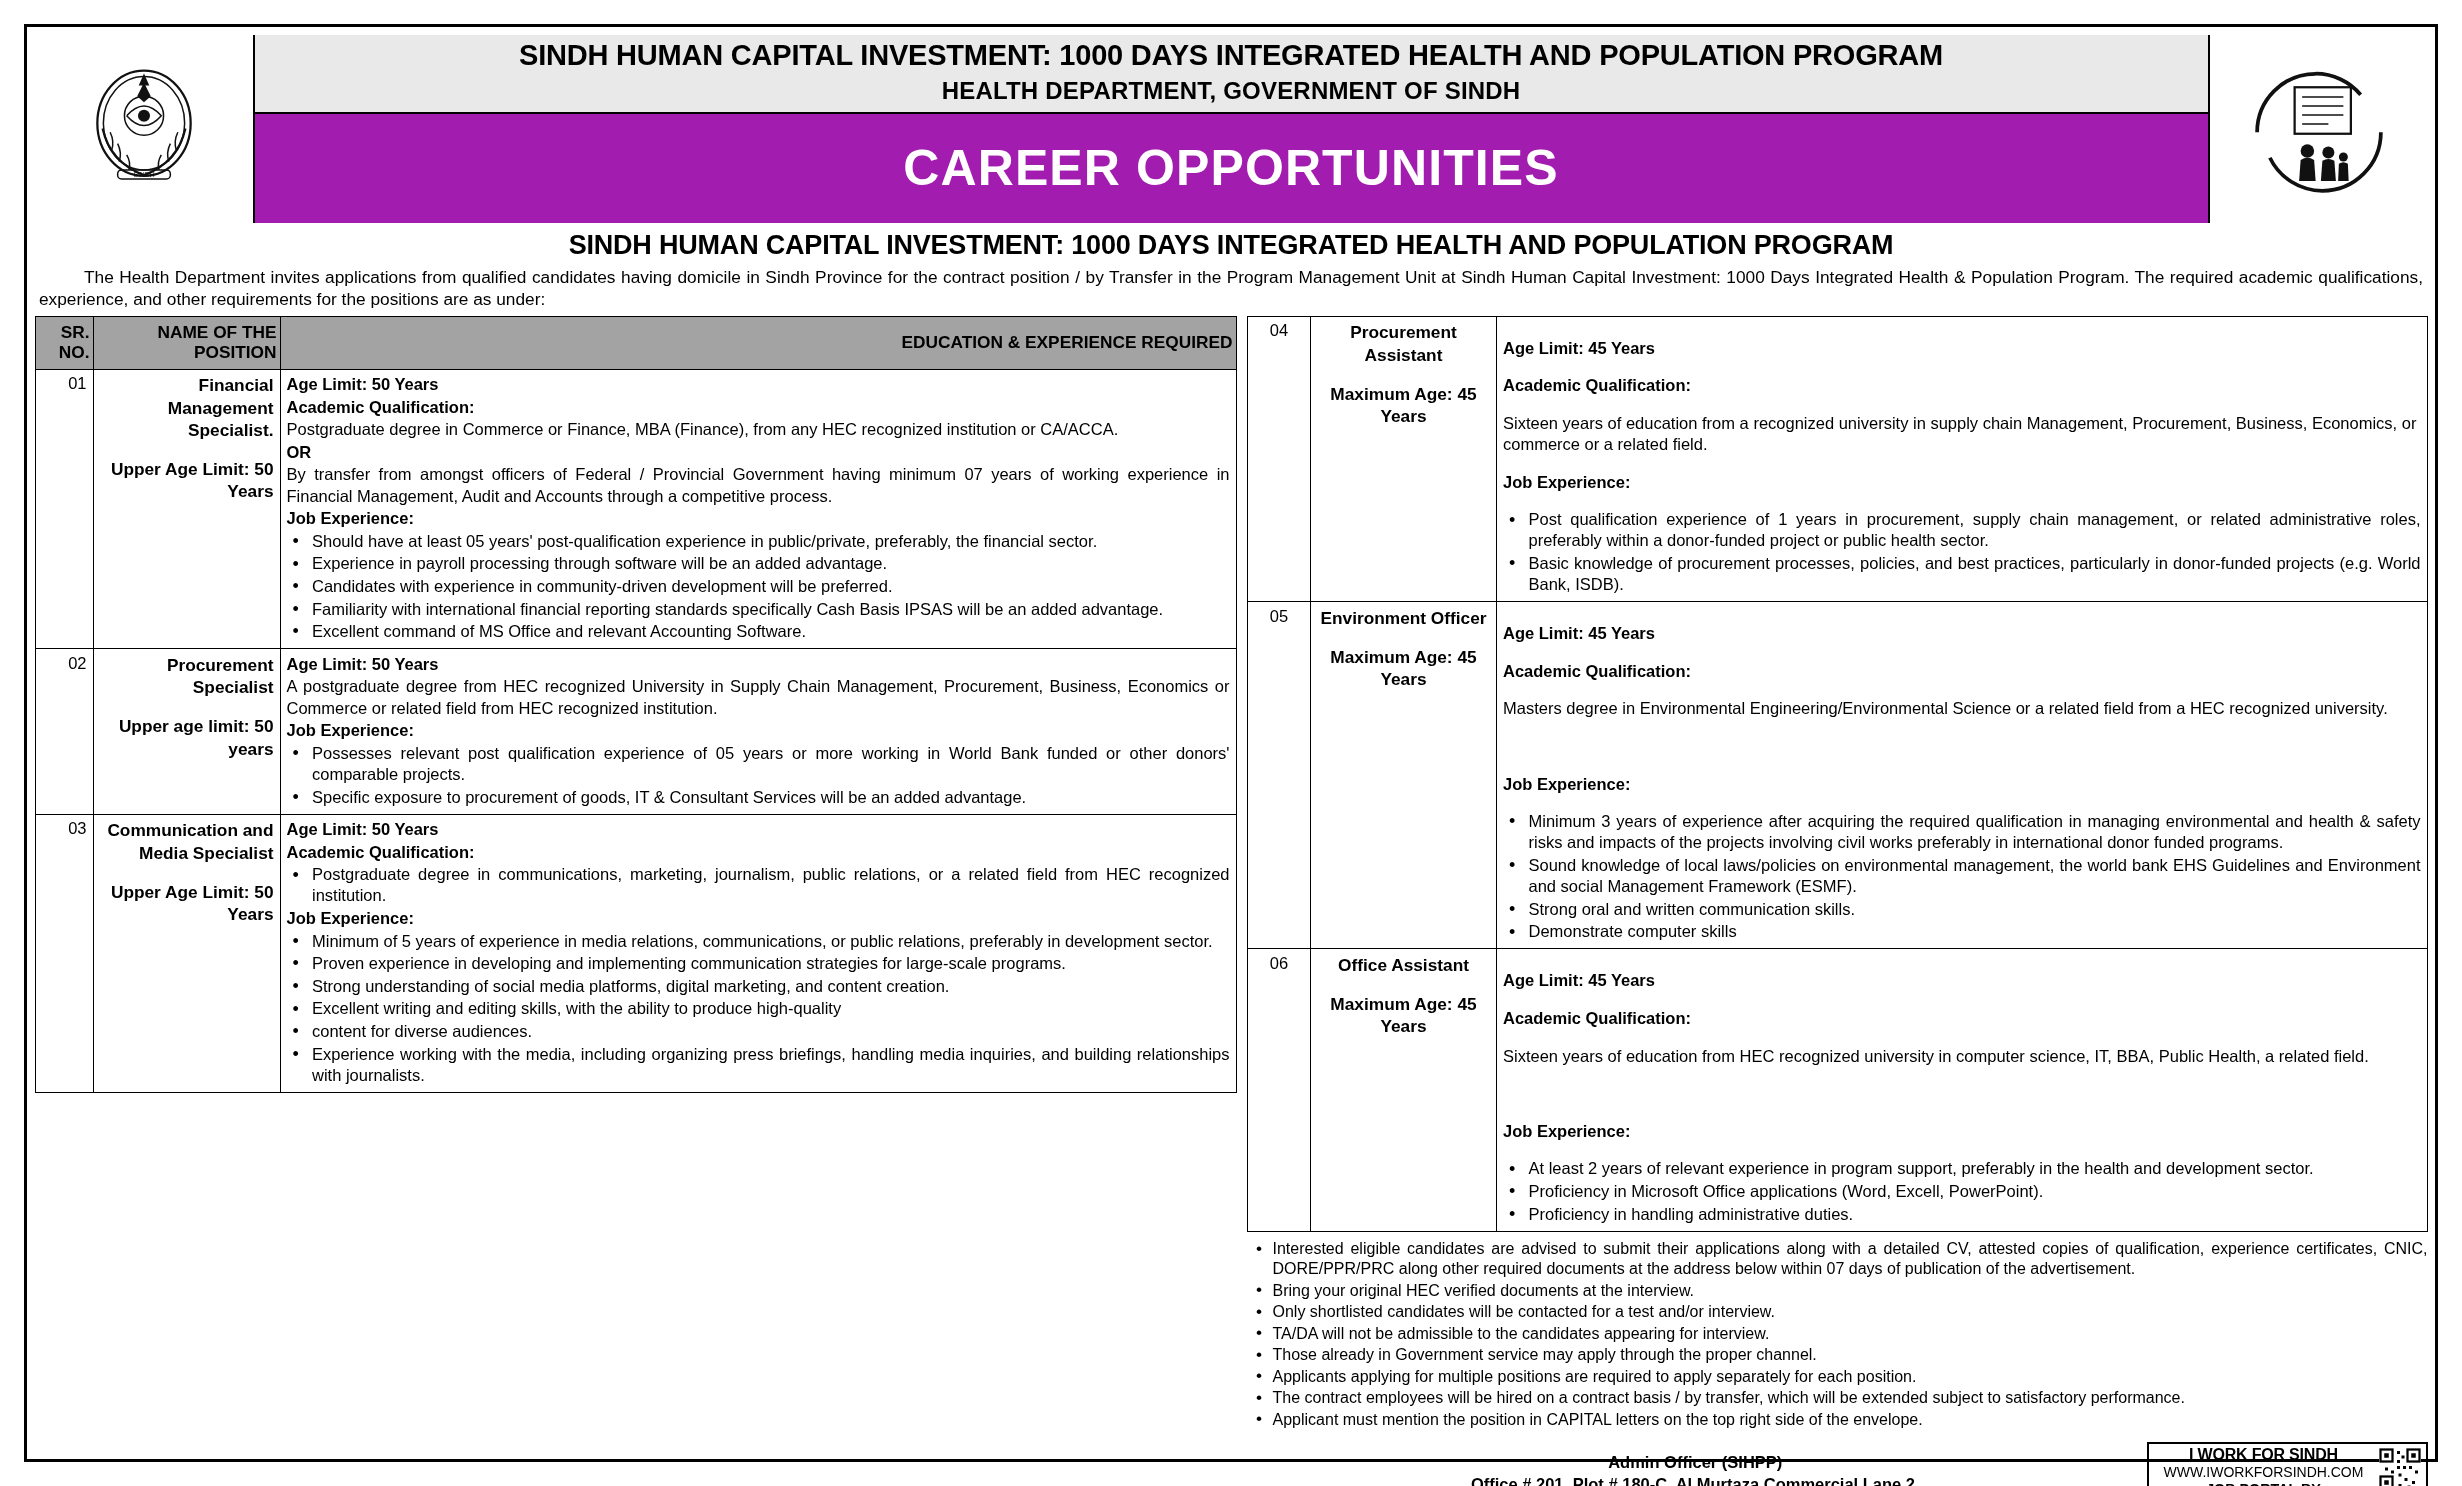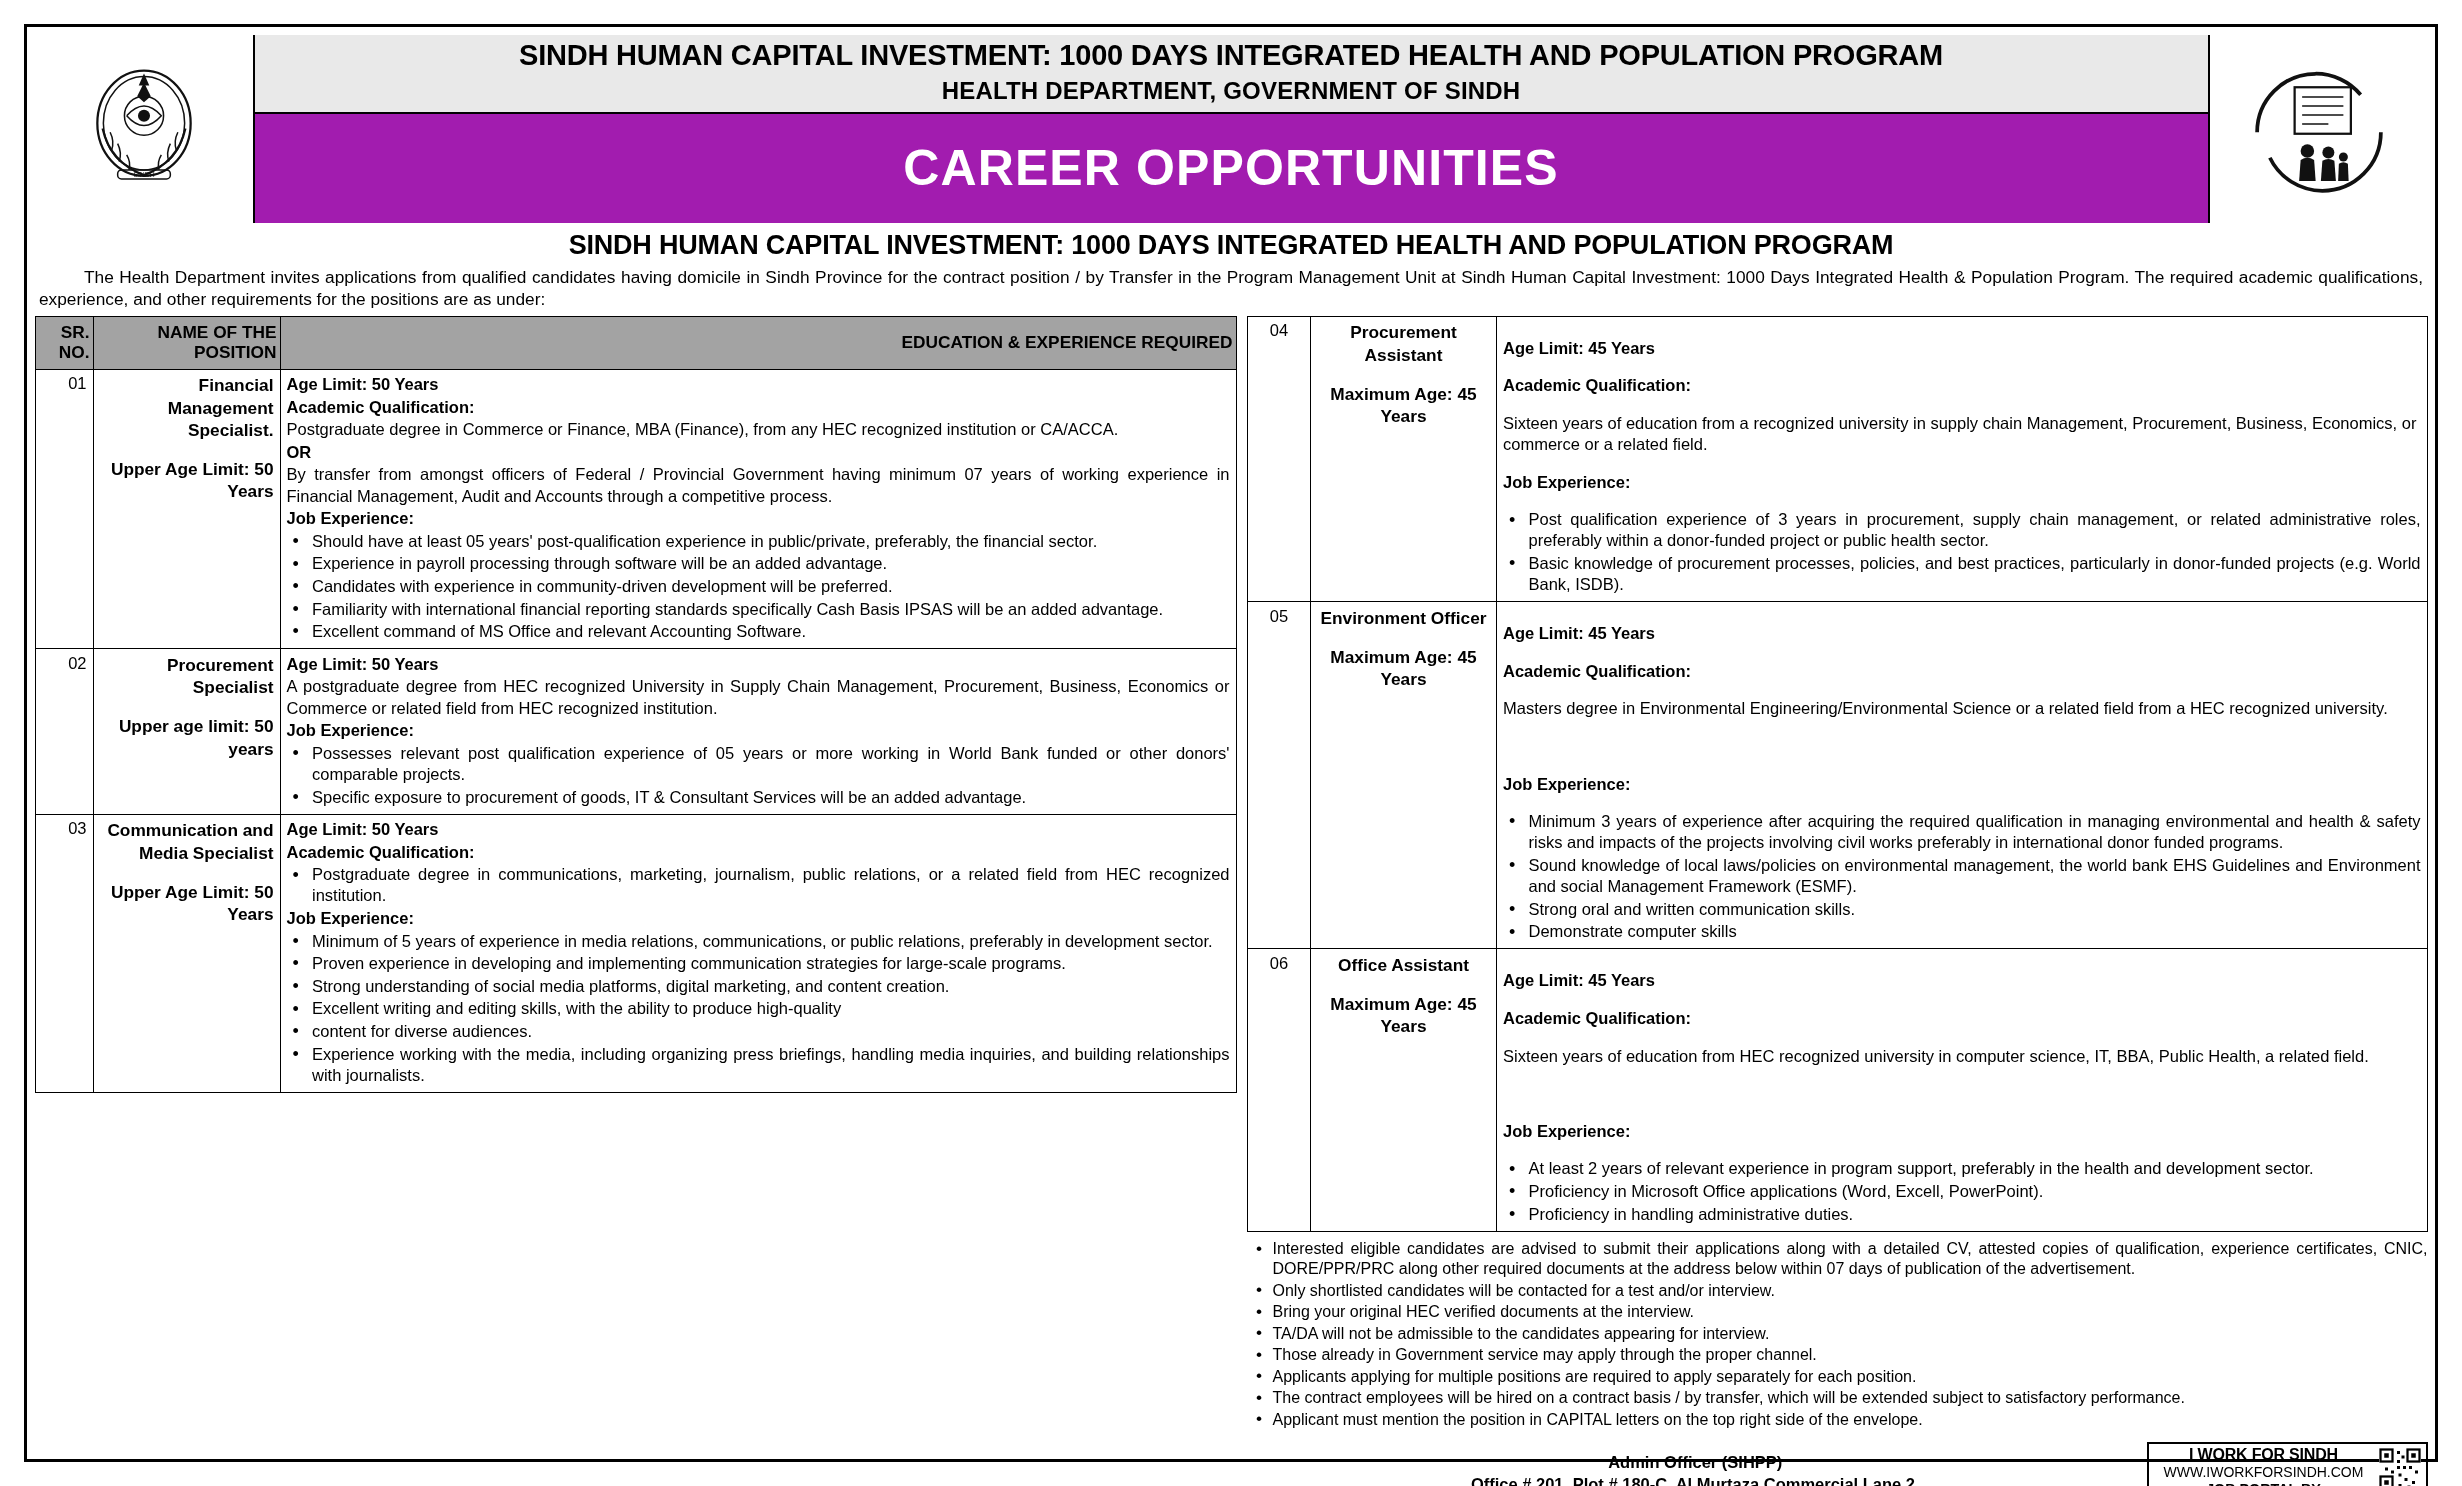--- a/index.html
+++ b/index.html
@@ -412,21 +412,21 @@
                 <div>Procurement Assistant</div>
                 <div style="height:16.5px"></div>
                 <div>Maximum Age: 45 Years</div>
               </td>
               <td class="r-edu">
                 <p class="lbl">Age Limit: 45 Years</p>
                 <p class="lbl">Academic Qualification:</p>
                 <p>Sixteen years of education from a recognized university in supply chain Management, Procurement, Business, Economics, or commerce or a related field.</p>
                 <p class="lbl">Job Experience:</p>
                 <ul class="bul">
-                  <li>Post qualification experience of 3 years in procurement, supply chain management, or related administrative roles, preferably within a donor-funded project or public health sector.</li>
+                  <li>Post qualification experience of 1 years in procurement, supply chain management, or related administrative roles, preferably within a donor-funded project or public health sector.</li>
                   <li>Basic knowledge of procurement processes, policies, and best practices, particularly in donor-funded projects (e.g. World Bank, ISDB).</li>
                 </ul>
               </td>
             </tr>
 
             <tr>
               <td class="r-sr">05</td>
               <td class="r-name">
                 <div>Environment Officer</div>
                 <div style="height:16.5px"></div>
@@ -466,22 +466,22 @@
                   <li>Proficiency in handling administrative duties.</li>
                 </ul>
               </td>
             </tr>
           </tbody>
         </table>
 
         <div class="notes">
           <ul class="notes-list">
             <li>Interested eligible candidates are advised to submit their applications along with a detailed CV, attested copies of qualification, experience certificates, CNIC, DORE/PPR/PRC along other required documents at the address below within 07 days of publication of the advertisement.</li>
+            <li>Bring your original HEC verified documents at the interview.</li>
             <li>Only shortlisted candidates will be contacted for a test and/or interview.</li>
-            <li>Bring your original HEC verified documents at the interview.</li>
             <li>TA/DA will not be admissible to the candidates appearing for interview.</li>
             <li>Those already in Government service may apply through the proper channel.</li>
             <li>Applicants applying for multiple positions are required to apply separately for each position.</li>
             <li>The contract employees will be hired on a contract basis / by transfer, which will be extended subject to satisfactory performance.</li>
             <li>Applicant must mention the position in CAPITAL letters on the top right side of the envelope.</li>
           </ul>
         </div>
       </div>
     </div>
 

